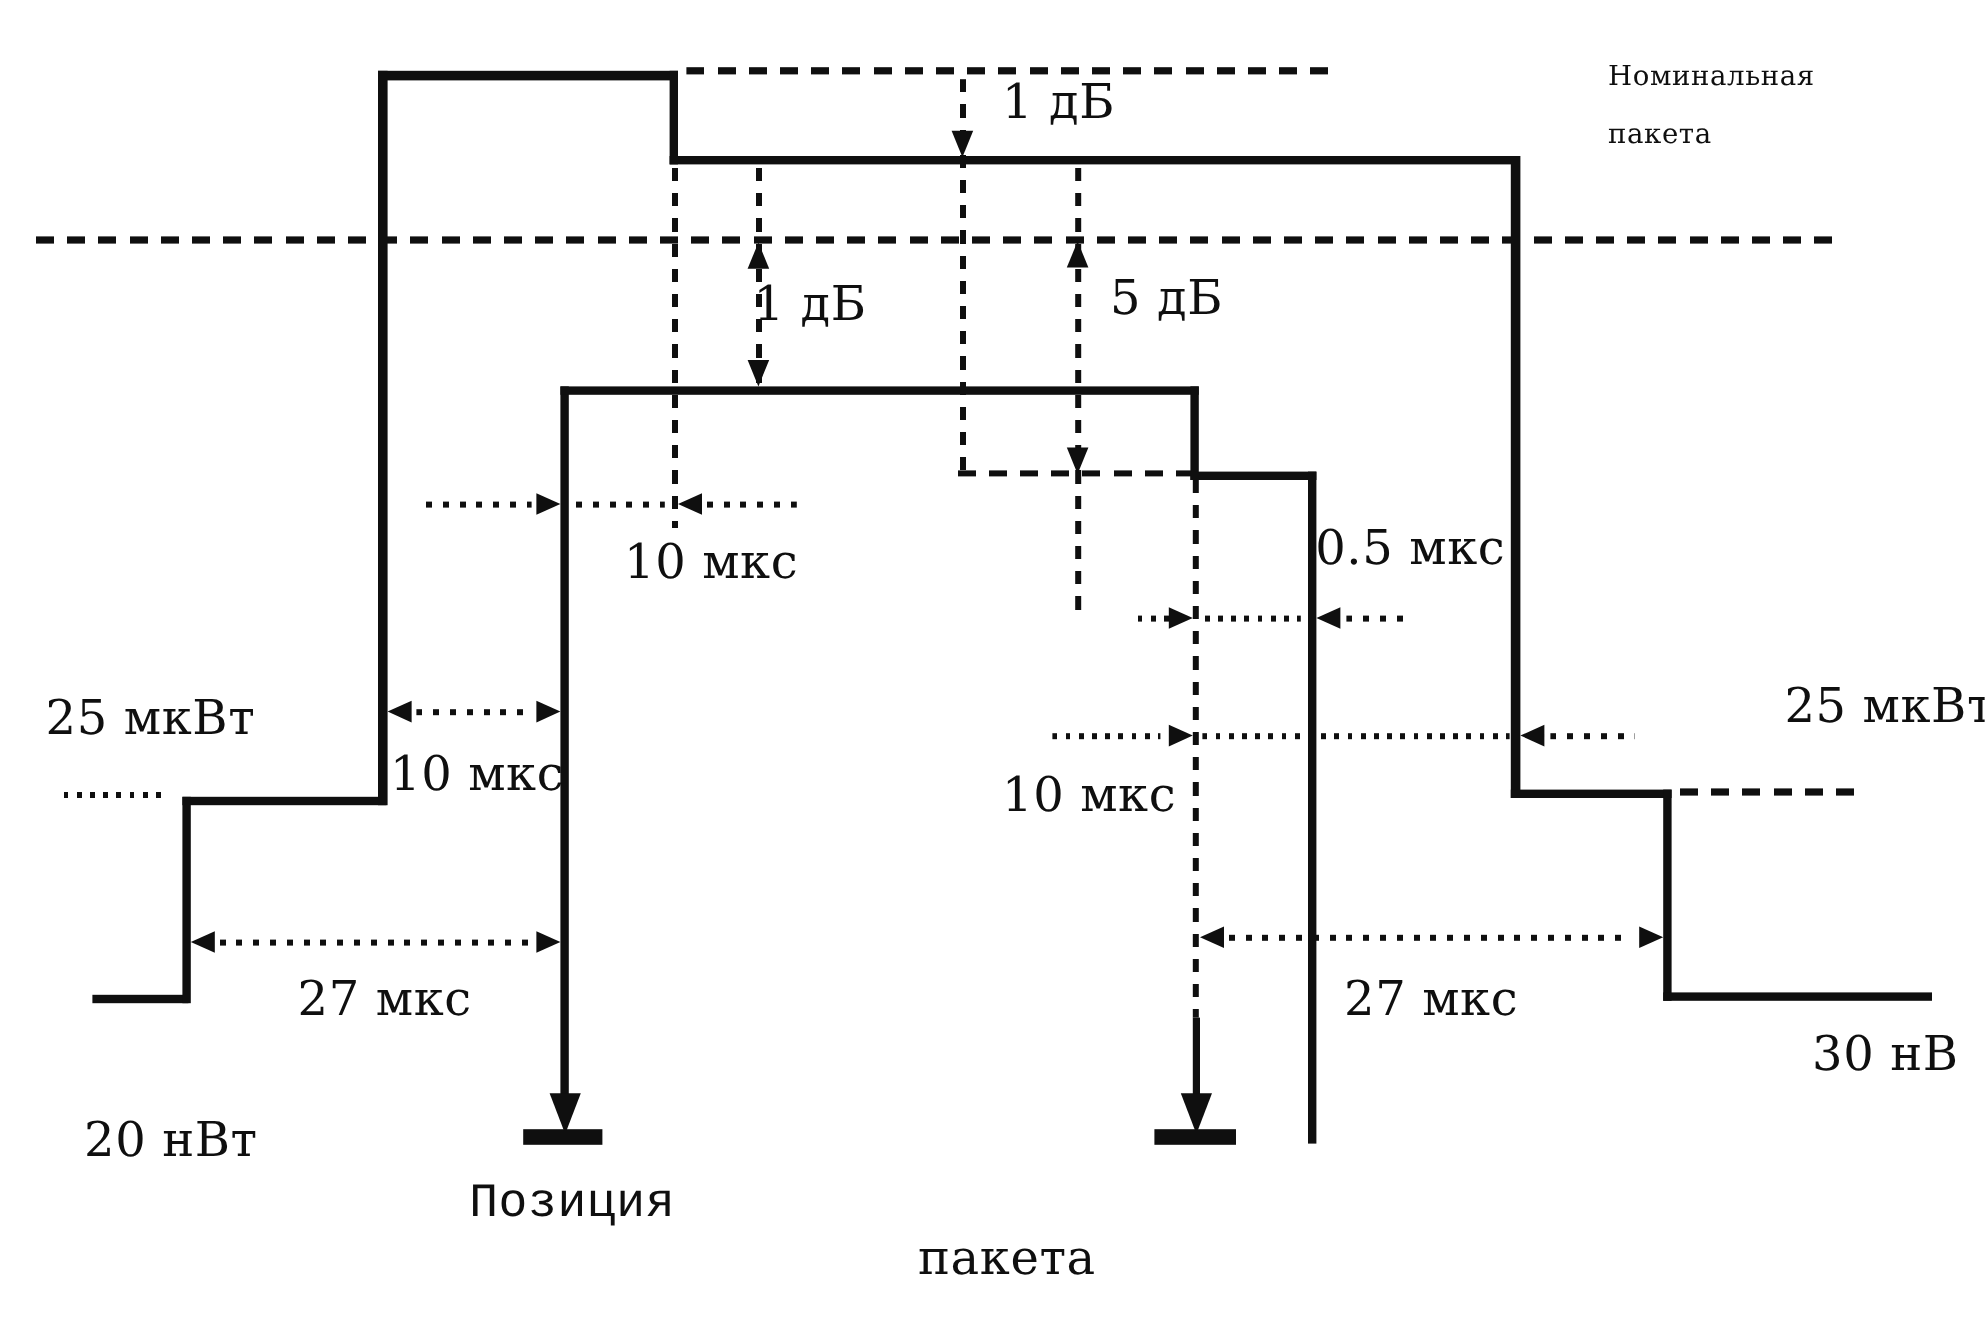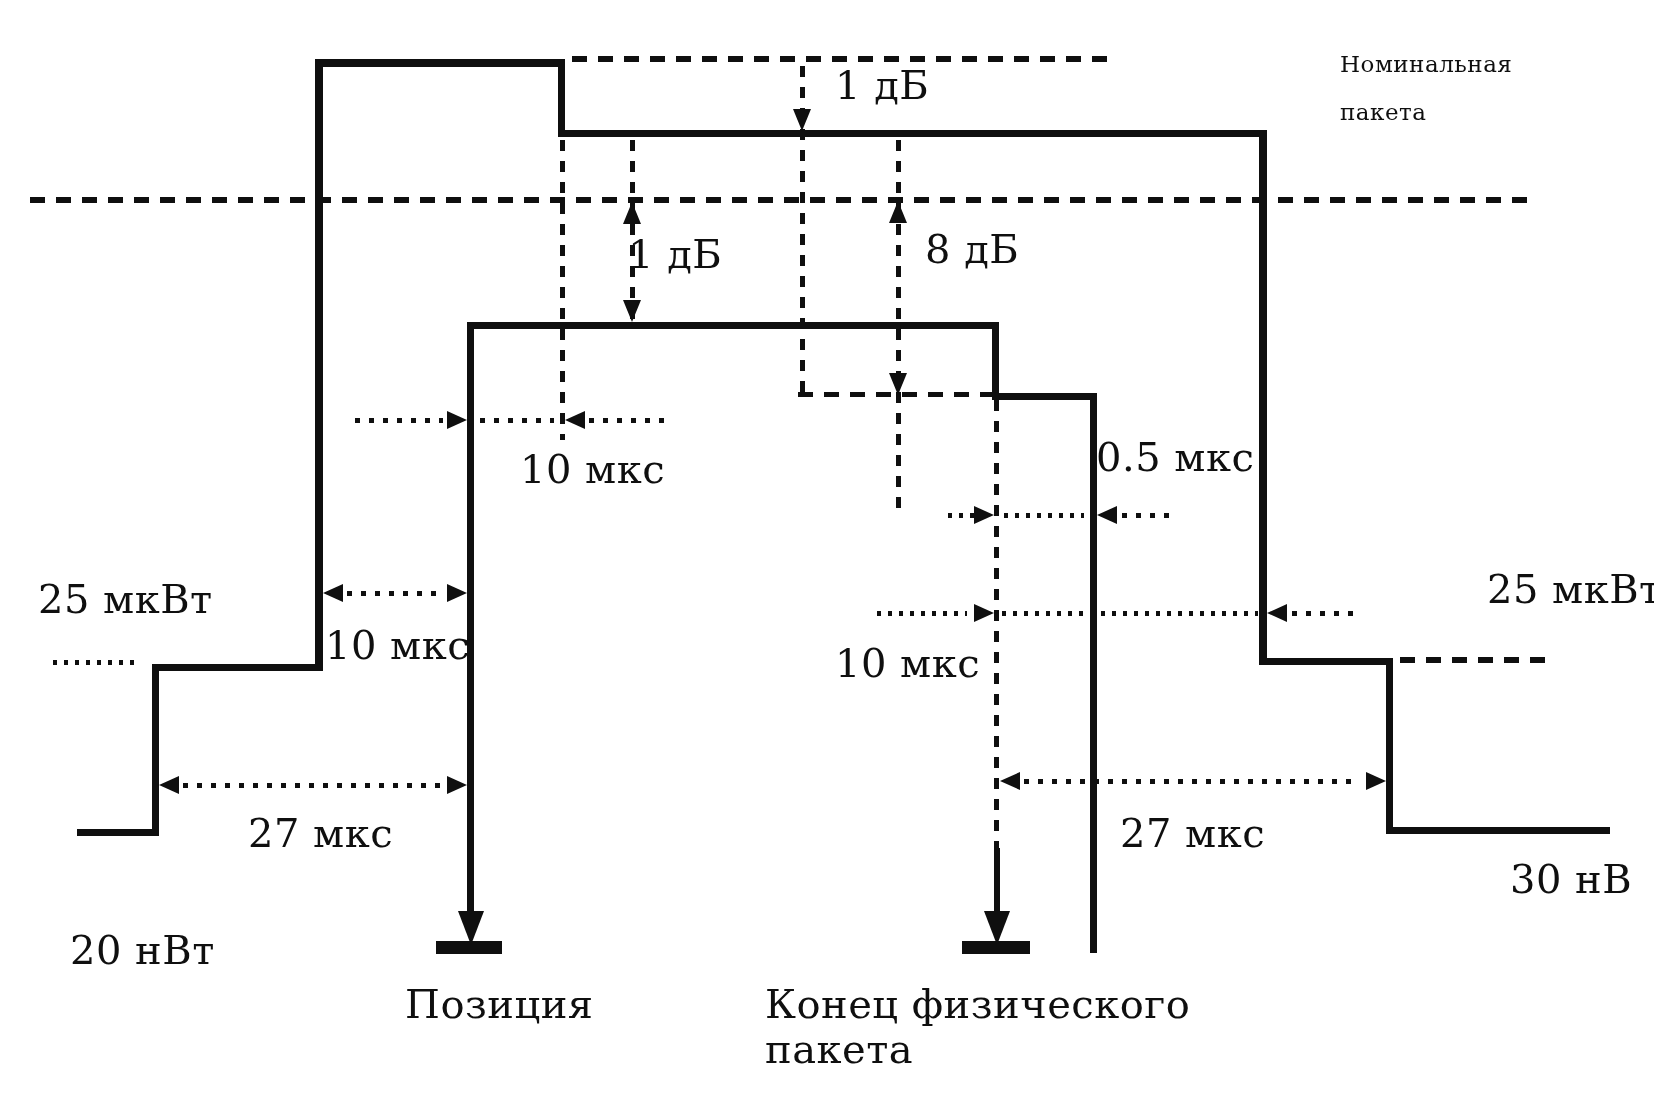--- a/index.html
+++ b/index.html
@@ -105,29 +105,28 @@
   <div class="arr dbig" style="left:984px; top:911px;"></div>
   <div class="gbar" style="left:962px; top:941px; width:68px; height:13px;"></div>
 
   <div class="lbl big" style="left:1340px; top:40px;">
     <div>Номинальная</div>
     <div>пакета</div>
   </div>
 
   <div class="lbl" style="left:835px;  top:68px;">1 дБ</div>
   <div class="lbl" style="left:628px;  top:237px;">1 дБ</div>
-  <div class="lbl" style="left:925px;  top:232px;">8 дБ</div>
+  <div class="lbl" style="left:925px;  top:232px;">5 дБ</div>
   <div class="lbl" style="left:520px;  top:452px;">10 мкс</div>
   <div class="lbl" style="left:1096px; top:440px;">0.5 мкс</div>
   <div class="lbl" style="left:38px;   top:582px;">25 мкВт</div>
   <div class="lbl" style="left:325px;  top:628px;">10 мкс</div>
   <div class="lbl" style="left:835px;  top:646px;">10 мкс</div>
   <div class="lbl" style="left:1487px; top:572px;">25 мкВт</div>
   <div class="lbl" style="left:248px;  top:816px;">27 мкс</div>
   <div class="lbl" style="left:1120px; top:816px;">27 мкс</div>
   <div class="lbl" style="left:70px;   top:885px;margin-top:48px;">20 нВт</div>
   <div class="lbl" style="left:1510px; top:862px;">30 нВ</div>
 
-  <div class="lbl" style="left:405px; top:987px;">Позиция</div>
-  <div class="lbl" style="left:765px; top:987px;">Конец физического</div>
+  <div class="lbl" style="left:391px; top:987px;font-family:Liberation Mono, monospace;">Позиция</div>
   <div class="lbl" style="left:765px; top:1032px;">пакета</div>
 
 </div>
 
 </body></html>

